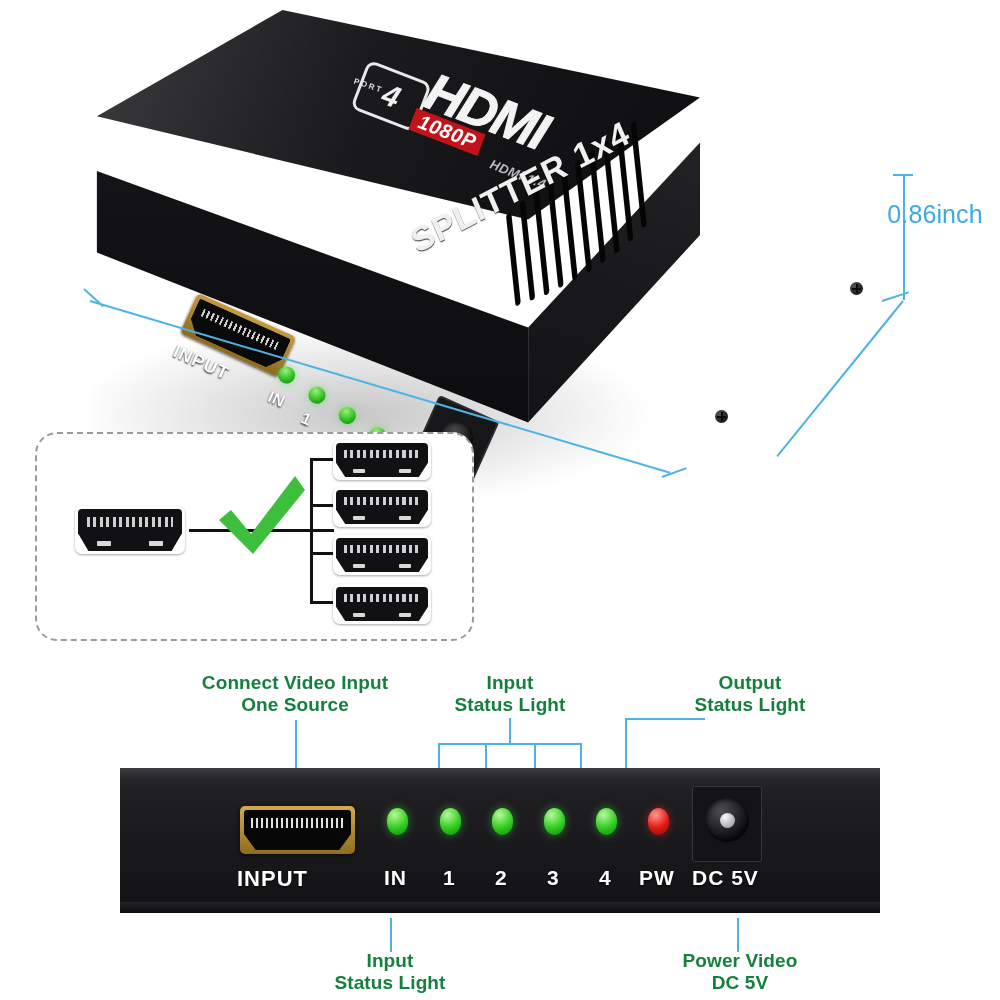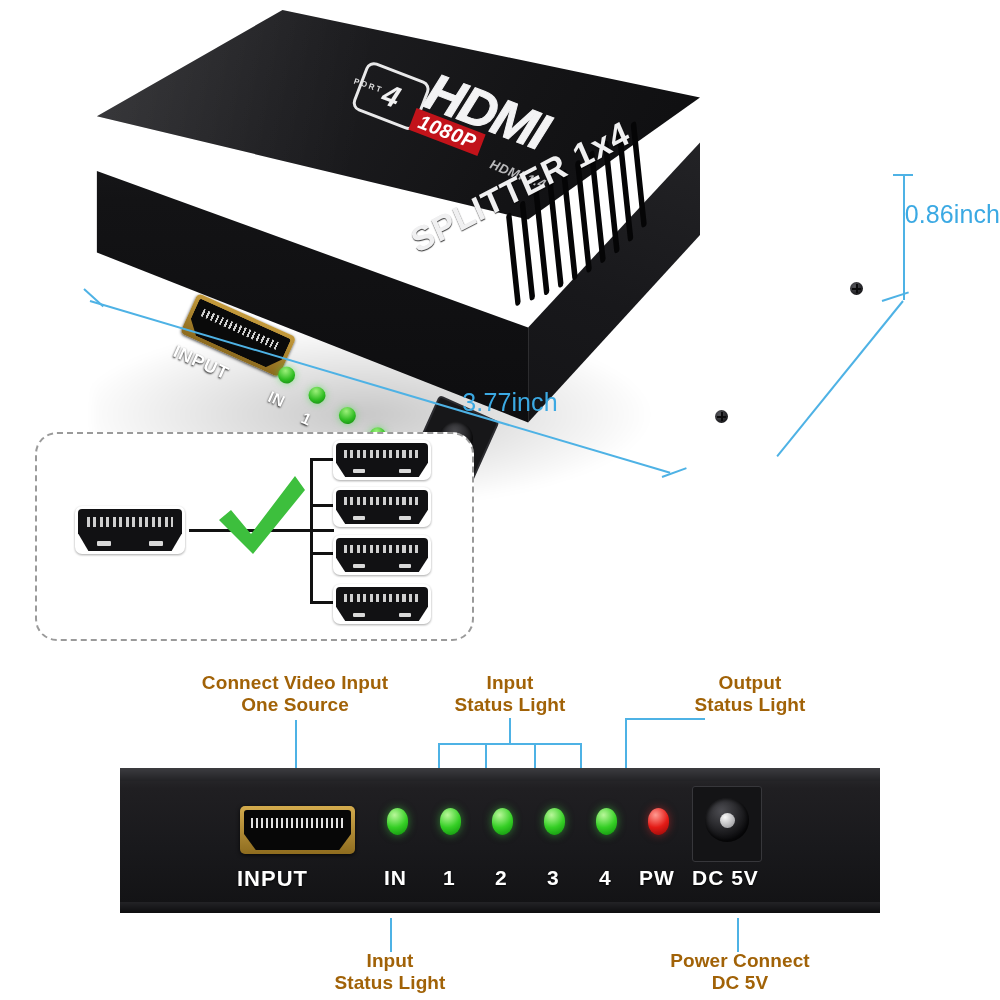--- a/index.html
+++ b/index.html
@@ -6,21 +6,21 @@
   body{
     width:1000px;height:1000px;background:#ffffff;
     font-family:"Liberation Sans", sans-serif;
     position:relative;overflow:hidden;
   }
   .stage{position:absolute;inset:0;}
   .abs{position:absolute;}
 
   
   .anno{
-    color:#a16207;font-weight:700;line-height:1.18;text-align:center;
+    color:#15803d;font-weight:700;line-height:1.18;text-align:center;
     letter-spacing:0.1px;white-space:pre-line;
   }
   .anno.dim{font-weight:400;color:#3ba9e3;}
 
   
   .lead{background:#4eb2e5;}
   .lead-v{width:2px;}
   .lead-h{height:2px;}
 
   
@@ -306,26 +306,25 @@
       </div>
       <div class="lbl-dc">DC 5V</div>
     </div>
 
     <div class="silk-splitter">SPLITTER 1x4</div>
   </div>
 
   <div class="diag" style="left:90px;top:300px;width:605px;transform:rotate(16.5deg);"></div>
   <div class="diag" style="left:84px;top:288px;width:26px;transform:rotate(42deg);"></div>
   <div class="diag" style="left:662px;top:476px;width:26px;transform:rotate(-20deg);"></div>
-  <div class="abs anno dim" style="left:420px;top:388px;width:180px;font-size:25px;">3.77inch</div>
 
   <div class="abs lead lead-v" style="left:903px;top:174px;height:126px;"></div>
   <div class="abs lead lead-h" style="left:893px;top:174px;width:20px;"></div>
   <div class="diag" style="left:882px;top:300px;width:28px;transform:rotate(-18deg);"></div>
-  <div class="abs anno dim" style="left:870px;top:200px;width:130px;font-size:25px;text-align:right;">0.86inch</div>
+  <div class="abs anno dim" style="left:870px;top:200px;width:130px;font-size:25px;text-align:center;">0.86inch</div>
 
   <div class="diag" style="left:903px;top:300px;width:200px;transform:rotate(129deg);"></div>
 
   <div class="abs" id="diagram">
 
     <div class="conn" style="left:38px;top:72px;width:110px;height:48px;">
       <div class="body">
         <div class="pins"></div>
         <div class="foot" style="left:18%"></div>
         <div class="foot" style="right:18%"></div>
@@ -427,16 +426,16 @@
         <div class="pin"></div>
     </div>
     <div class="p-lbl" style="left:572px;top:98px;font-size:21px;">DC 5V</div>
   </div>
 
   <div class="abs lead lead-v" style="left:390px;top:918px;height:34px;"></div>
   <div class="abs anno" style="left:300px;top:950px;width:180px;font-size:19px;">Input
 Status Light</div>
 
   <div class="abs lead lead-v" style="left:737px;top:918px;height:34px;"></div>
-  <div class="abs anno" style="left:650px;top:950px;width:180px;font-size:19px;">Power Connect
+  <div class="abs anno" style="left:650px;top:950px;width:180px;font-size:19px;">Power Video
 DC  5V</div>
 
 </div>
 
 </body></html>

